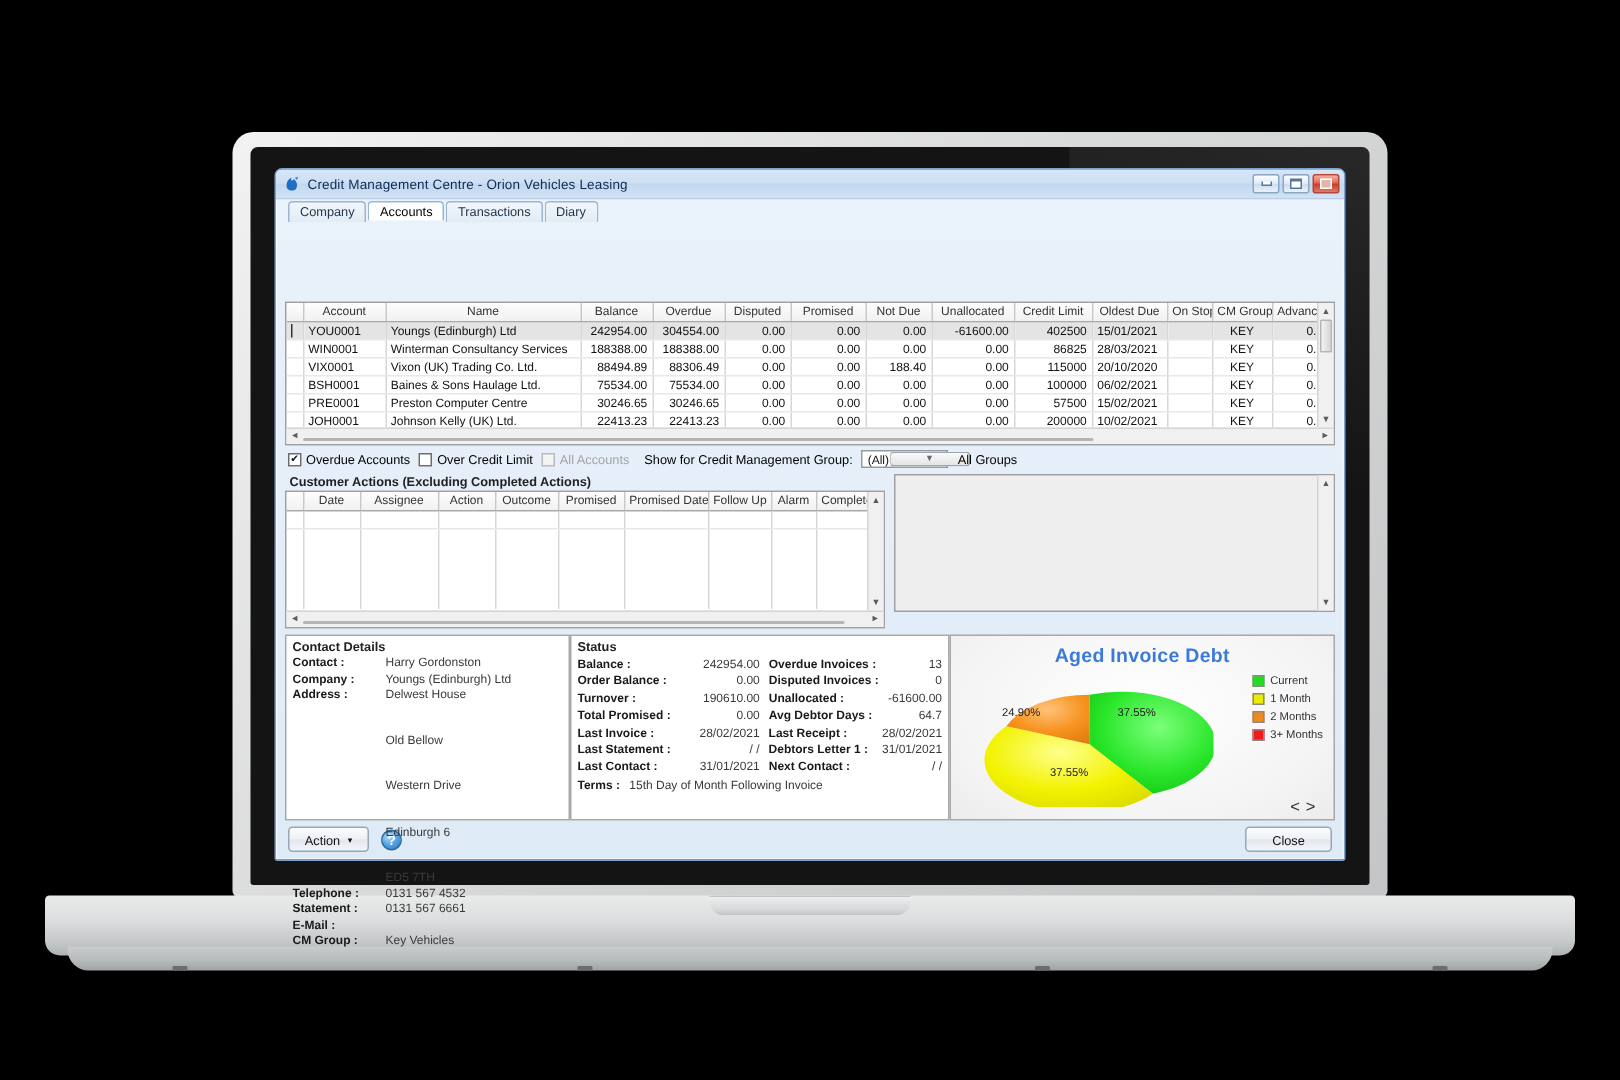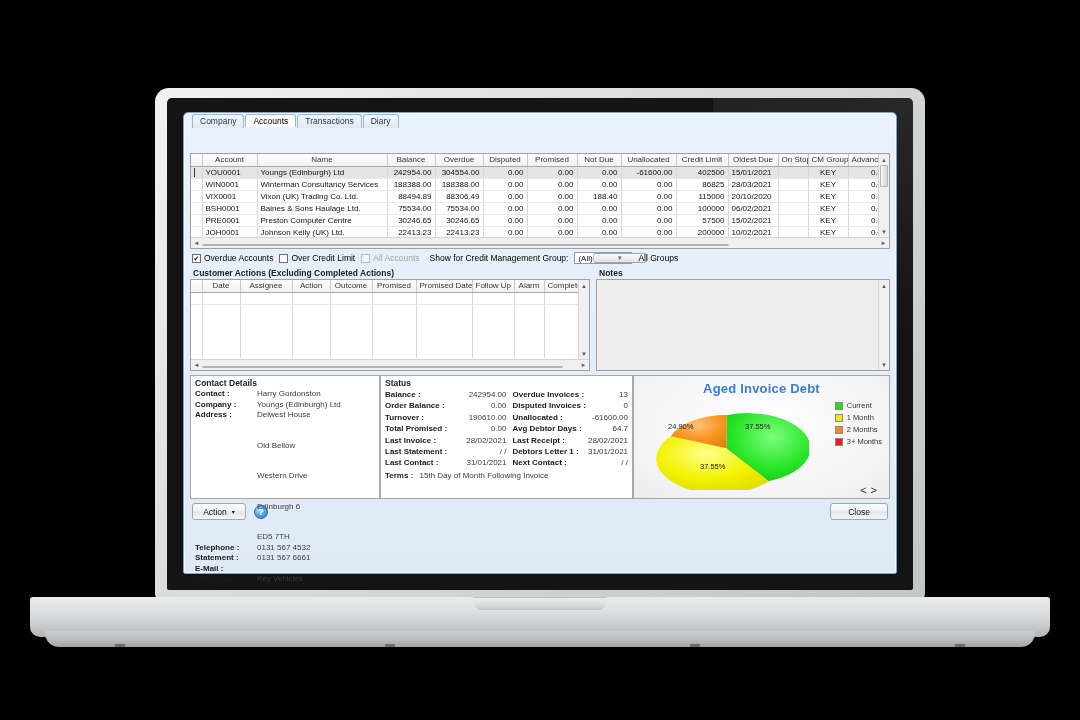--- a/index.html
+++ b/index.html
@@ -247,32 +247,50 @@
   <div class="laptop-base"></div>
   <div class="trackpad-notch"></div>
   <div class="laptop-base-lip"></div>
   <div class="foot" style="left:115px"></div>
   <div class="foot" style="left:385px"></div>
   <div class="foot" style="left:690px"></div>
   <div class="foot" style="left:955px"></div>
 
   <div class="win">
 
+    <div class="titlebar">
+      <svg class="win-icon" viewBox="0 0 16 16">
+        <path d="M3 11 C2 7 4 3 7 2 C6 5 8 5 9 3 C12 5 13 9 11 12 C9 14 5 14 3 11 Z" fill="#1f6fc4"></path>
+        <path d="M10 2 L13 1 L12 4 Z" fill="#2a86d8"></path>
+      </svg>
+      <span class="title-text">Credit Management Centre - Orion Vehicles Leasing</span>
+      <div class="win-btns">
+        <div class="wb min">
+            <i></i>
+          </div>
+        <div class="wb max">
+            <i></i>
+          </div>
+        <div class="wb close">
+            <i></i>
+          </div>
+      </div>
+    </div>
 
     <div class="tabstrip">
       <div class="tab"><span>Company</span></div>
       <div class="tab active"><span>Accounts</span></div>
       <div class="tab"><span>Transactions</span></div>
       <div class="tab"><span>Diary</span></div>
     </div>
 
     <div class="win-body">
 
       <div class="grp">
-        <div class="gridwrap" style="height:96px;">
+        <div class="gridwrap" style="height:96px;margin-top:48px;">
           <div style="position:absolute; left:0; right:11px; top:0; bottom:11px; overflow:hidden;">
             <table class="grid">
               <colgroup>
                 <col style="width:11px">
                   <col style="width:55px">
                   <col style="width:130px">
                 <col style="width:48px">
                   <col style="width:48px">
                   <col style="width:44px">
                 <col style="width:50px">
@@ -509,21 +527,20 @@
               <div class="arrow">◄</div>
               <div class="track">
                   <div class="thumb" style="width:96%"></div>
                 </div>
               <div class="arrow">►</div>
             </div>
           </div>
         </div>
 
         <div class="notes-grp grp">
-          <div class="lbl">Notes</div>
           <div class="notesbox">
             <div style="position:absolute;left:0;right:11px;top:0;bottom:0;"></div>
             <div class="vsb">
               <div class="arrow">▲</div>
               <div class="arrow" style="position:absolute;bottom:0;left:0;right:0;">▼</div>
             </div>
           </div>
         </div>
       </div>
 

